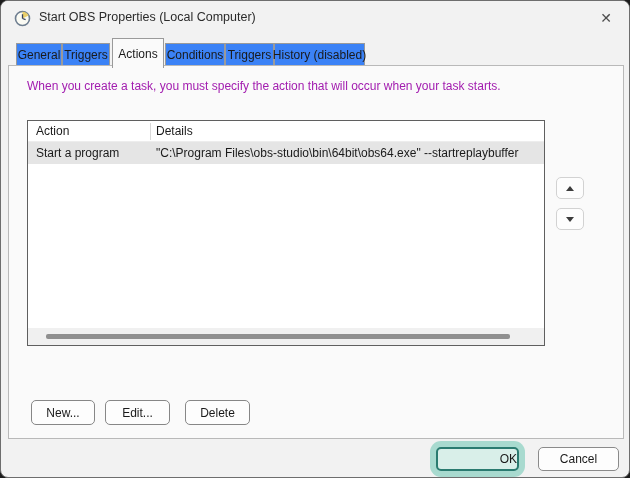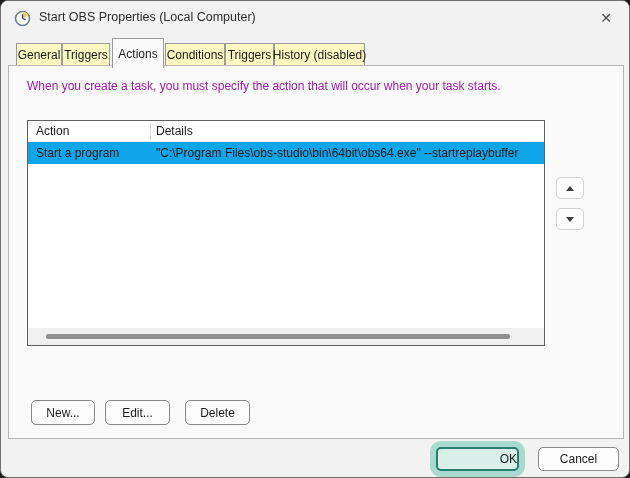--- a/index.html
+++ b/index.html
@@ -20,21 +20,21 @@
   #app-icon { position:absolute; left:13px; top:9px; width:17px; height:17px; }
   #title-text { position:absolute; left:38px; top:9px; font-size:12.5px; color:#2b2b2b; white-space:nowrap; }
   #close-btn {
     position:absolute; right:6px; top:3px; width:34px; height:28px;
     display:flex; align-items:center; justify-content:center;
     color:#4d4d4d; font-size:14px; cursor:default;
   }
   
   .tab {
     position:absolute; top:42px; height:23px;
-    background:#fef9c3; border:1px solid #9a9a9a; border-bottom:none;
+    background:#3b82f6; border:1px solid #9a9a9a; border-bottom:none;
     display:flex; align-items:center; justify-content:center;
     font-size:12px; white-space:nowrap; z-index:2;
   }
   .tab.active {
     top:37px; height:30px; background:#fafafa; z-index:4;
     border:1px solid #9a9a9a; border-bottom:none;
   }
   
   #panel {
     position:absolute; left:7px; top:64px; width:616px; height:374px;
@@ -43,21 +43,21 @@
   #description { position:absolute; left:18px; top:13px; width:580px; color:#a21caf; }
   
   #actions-list {
     position:absolute; left:18px; top:54px; width:518px; height:226px;
     background:#ffffff; border:1px solid #5f5f5f;
   }
   #list-header { position:absolute; left:0; top:0; width:100%; height:21px; background:#ffffff; border-bottom:1px solid #ededed; }
   #col-action  { position:absolute; left:8px;  top:3px; }
   #col-details { position:absolute; left:128px; top:3px; }
   #col-divider { position:absolute; left:122px; top:2px; width:1px; height:17px; background:#d9d9d9; }
-  #row-0 { position:absolute; left:0; top:21px; width:100%; height:22px; background:#0ea5e9; }
+  #row-0 { position:absolute; left:0; top:21px; width:100%; height:22px; background:#e5e5e5; }
   #row-0 .cell-action  { position:absolute; left:8px;  top:4px; white-space:nowrap; }
   #row-0 .cell-details { position:absolute; left:128px; top:4px; white-space:nowrap; }
   #hscrollbar { position:absolute; left:0; bottom:0; width:100%; height:17px; background:#f0f0f0; }
   #hscroll-thumb { position:absolute; left:18px; top:6px; width:464px; height:5px; background:#8f8f8f; border-radius:2px; }
   
   .arrow-btn {
     position:absolute; left:547px; width:28px; height:22px;
     background:#fdfdfd; border:1px solid #d2d2d2; border-radius:5px;
     display:flex; align-items:center; justify-content:center;
   }

